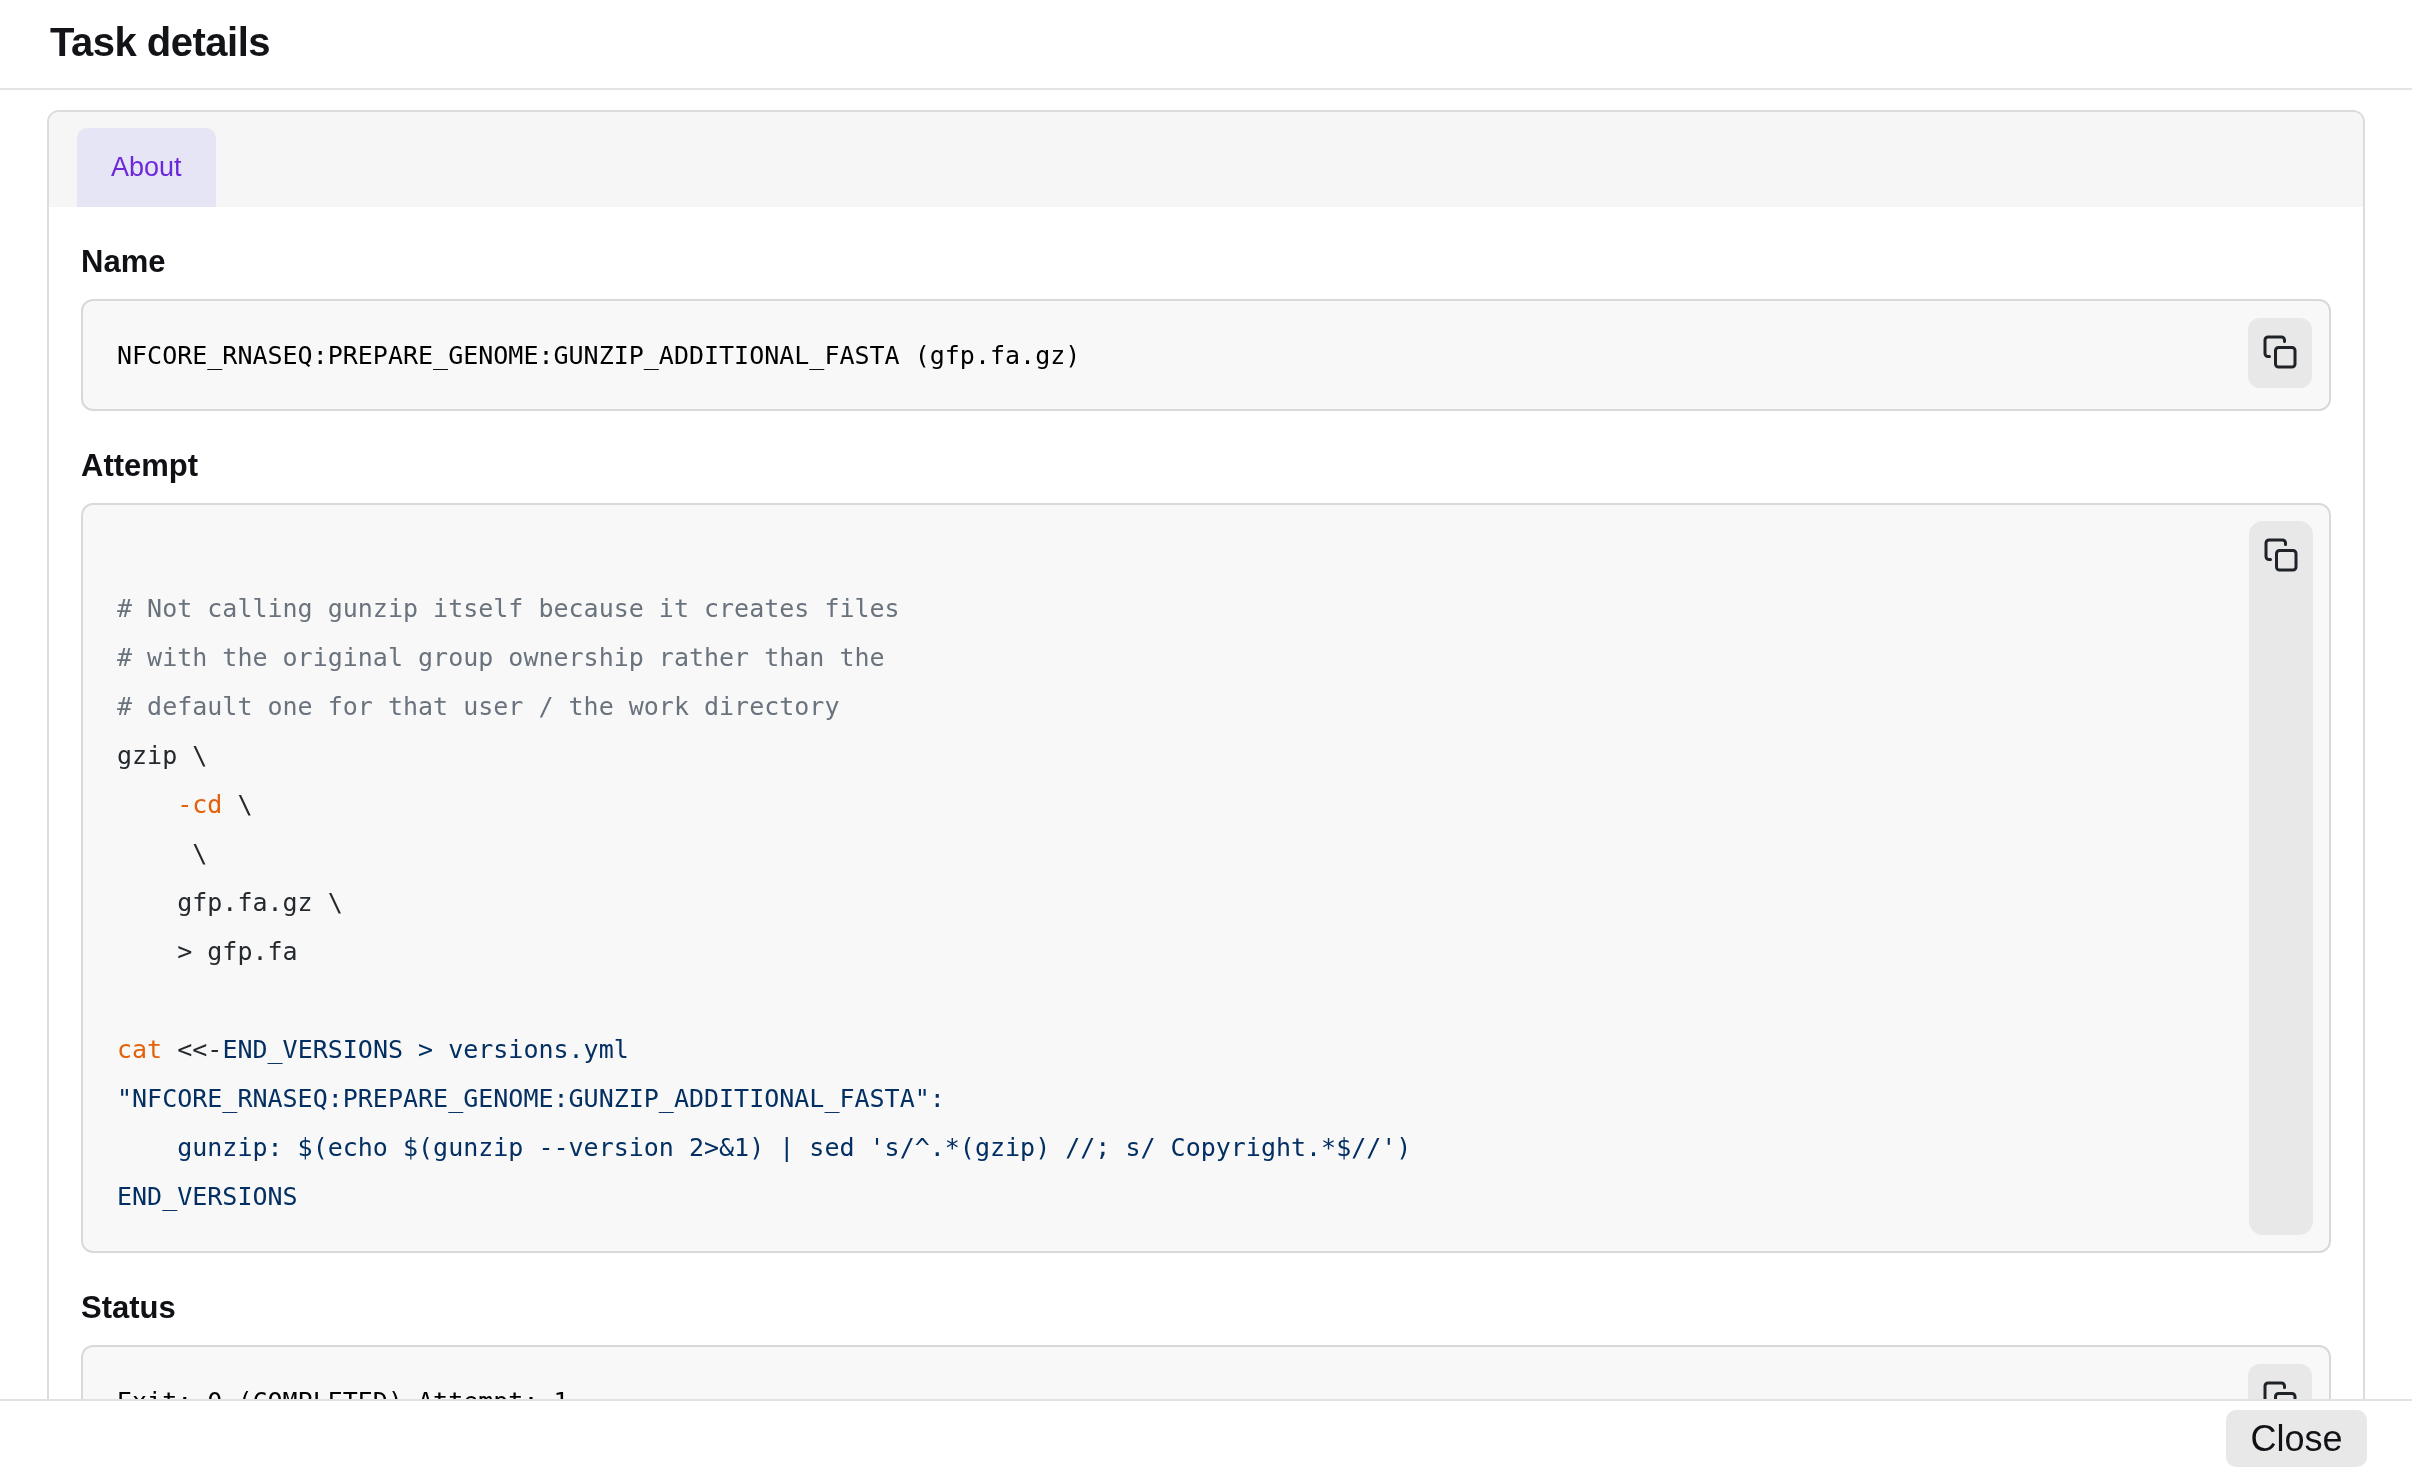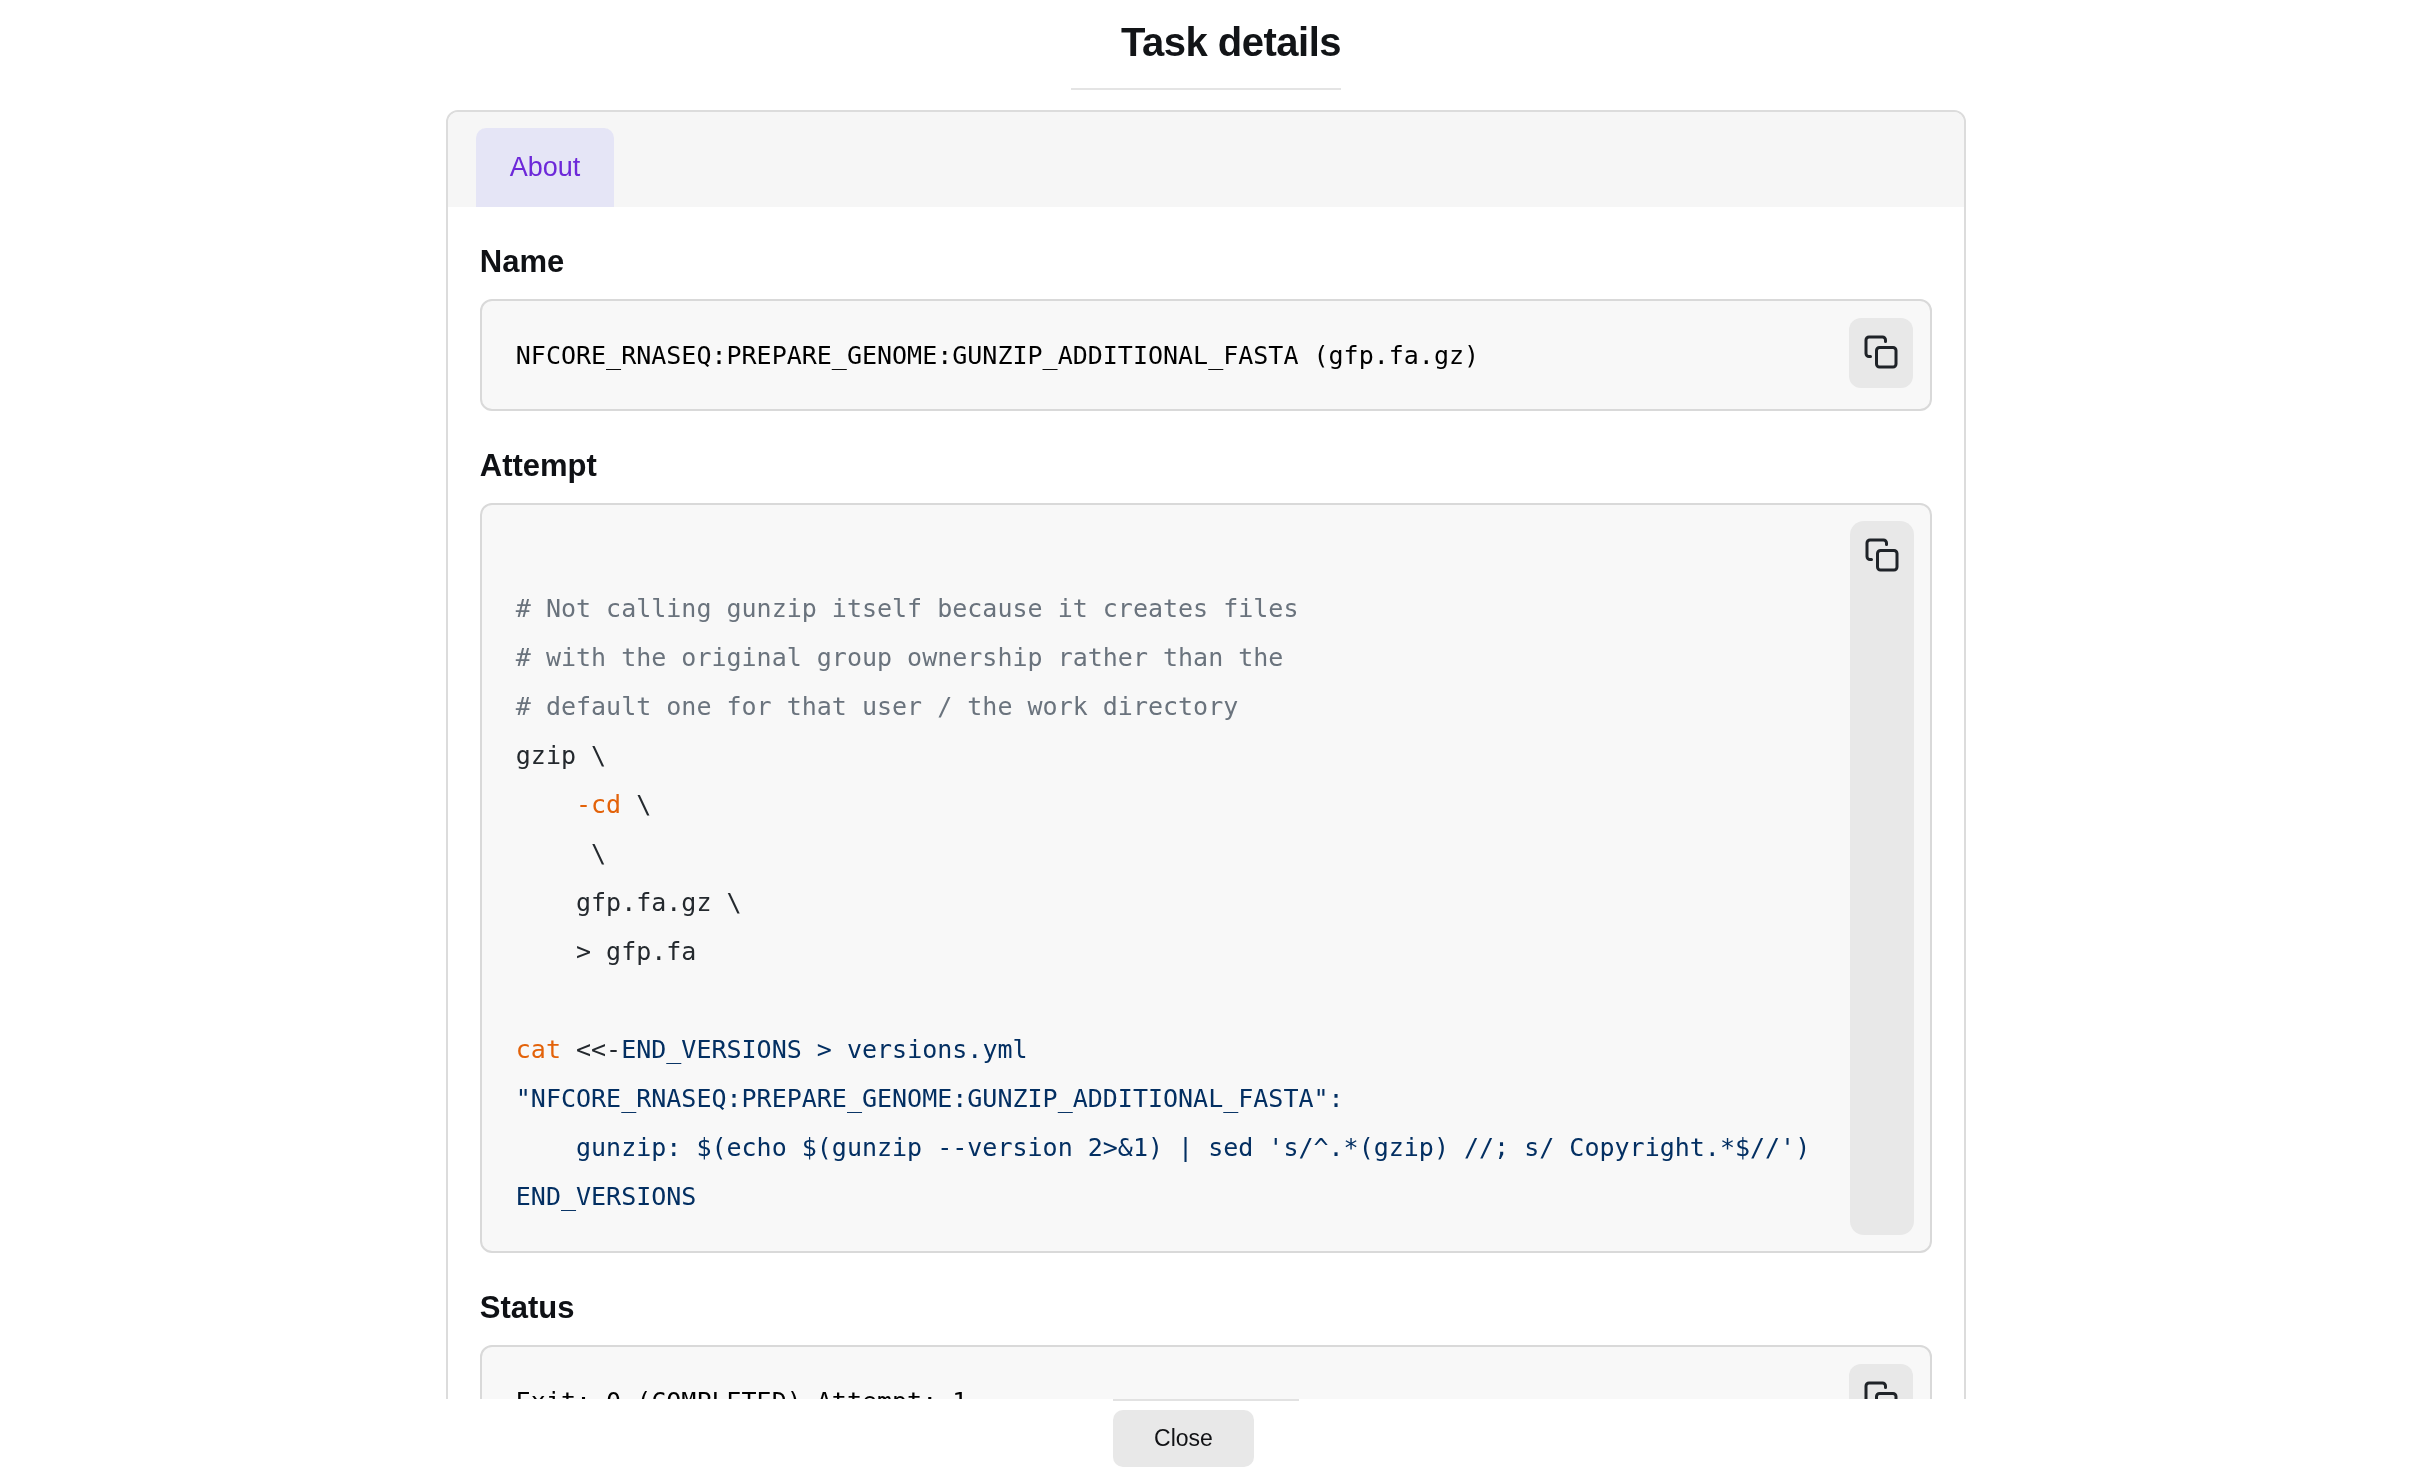--- a/index.html
+++ b/index.html
@@ -1,19 +1,19 @@
 <!DOCTYPE html>
 <html><head>
 <meta charset="utf-8">
 <style>
   * { box-sizing: border-box; margin: 0; padding: 0; }
   html, body { width: 2412px; height: 1476px; background: #ffffff;
     font-family: "Liberation Sans", sans-serif; overflow: hidden; }
 
-  .modal { width: 2412px; height: 1192px; display: flex; flex-direction: column; align-items: center; }
+  .modal { width: 2412px; height: 1192px; display: flex; flex-direction: column; }
 
   
   .modal-header { height: 90px; flex: 0 0 90px; border-bottom: 2px solid #e4e4e4;
     padding: 20px 0 0 50px; background: #fff; }
   .modal-title { font-size: 40px; font-weight: 700; color: #121417; letter-spacing: -0.5px; }
 
   
   .viewport { height: 1309px; flex: 0 0 1309px; overflow: hidden; position: relative; background: #fff; }
 
   .card { margin: 20px 47px 0 47px; border: 2px solid #dcdcdc; border-radius: 12px;
@@ -54,21 +54,21 @@
   .scroll-strip { position: absolute; top: 16px; right: 16px; bottom: 16px; width: 64px;
     background: #e8e8e8; border-radius: 14px; }
   .scroll-strip .strip-copy { width: 64px; height: 70px; background: transparent;
     border: none; display: flex; align-items: center; justify-content: center; cursor: pointer; }
 
   
   .modal-footer { height: 77px; flex: 0 0 77px; border-top: 2px solid #e2e2e2;
     background: #fff; display: flex; align-items: center; justify-content: flex-end;
     padding-right: 45px; }
   .close-btn { width: 141px; height: 57px; background: #e8e8e8; border: none;
-    border-radius: 10px; font-family: "Liberation Sans", sans-serif; font-size: 23px;
+    border-radius: 10px; font-family: "Liberation Sans", sans-serif; font-size: 36px;
     color: #111215; cursor: pointer; }
 </style>
 </head>
 <body>
 
 <div class="modal">
 
   <div class="modal-header">
     <div class="modal-title">Task details</div>
   </div>

